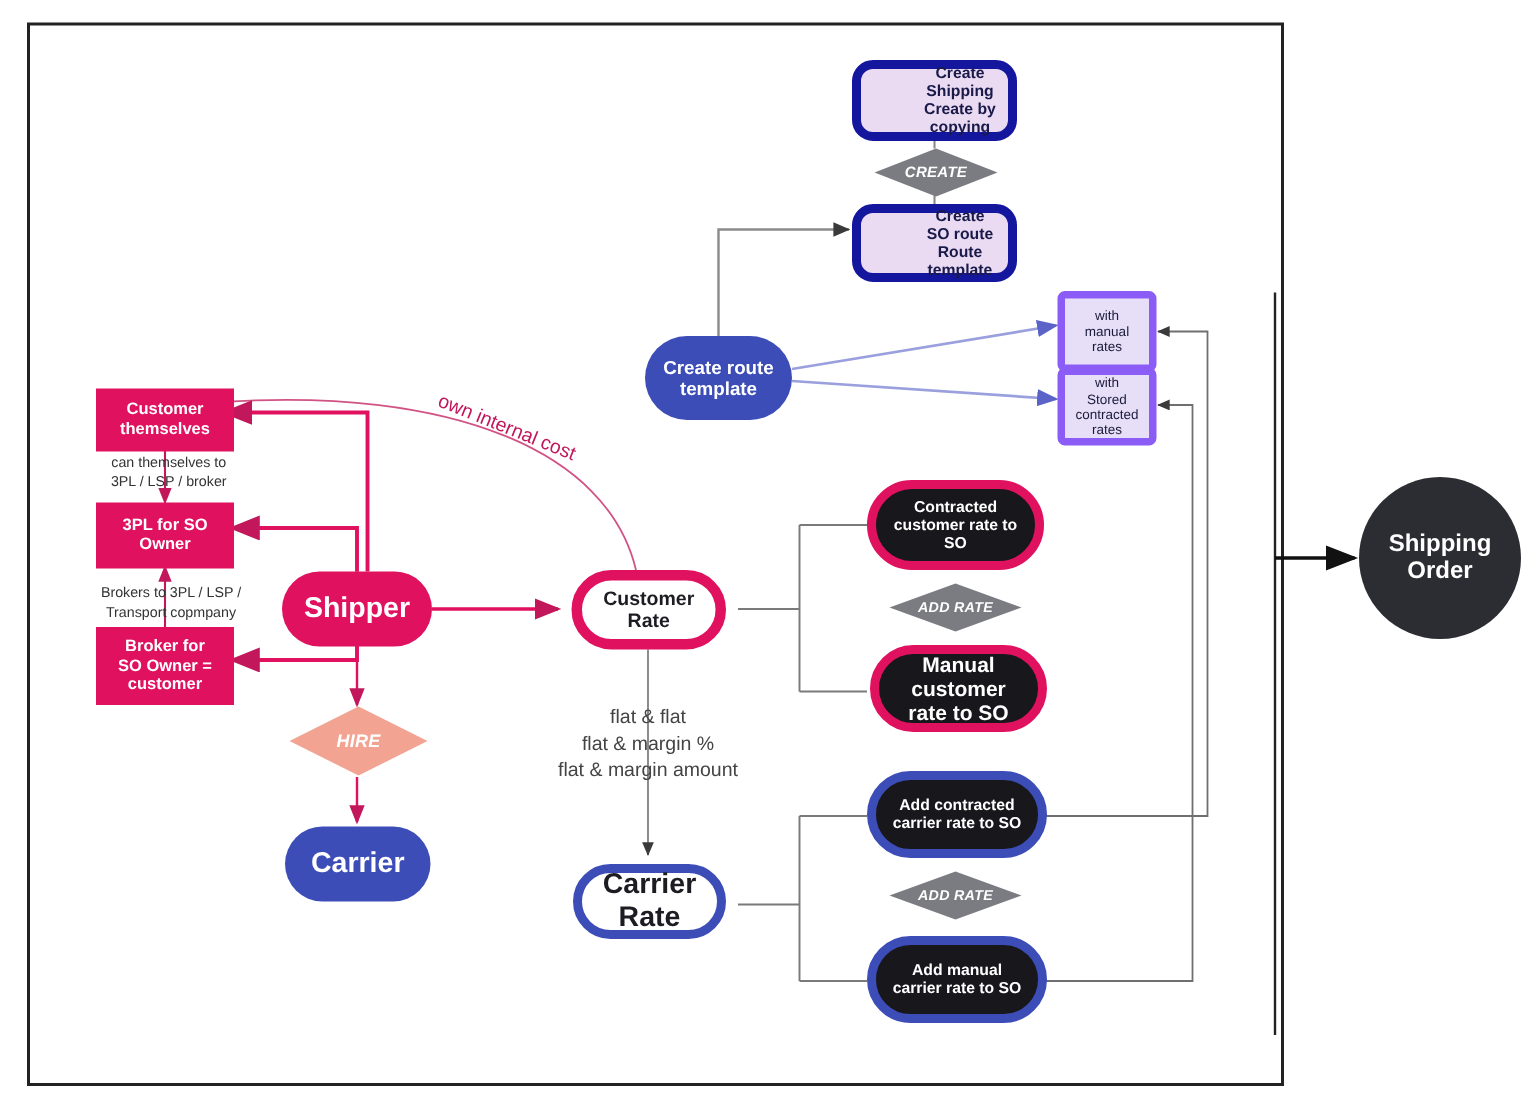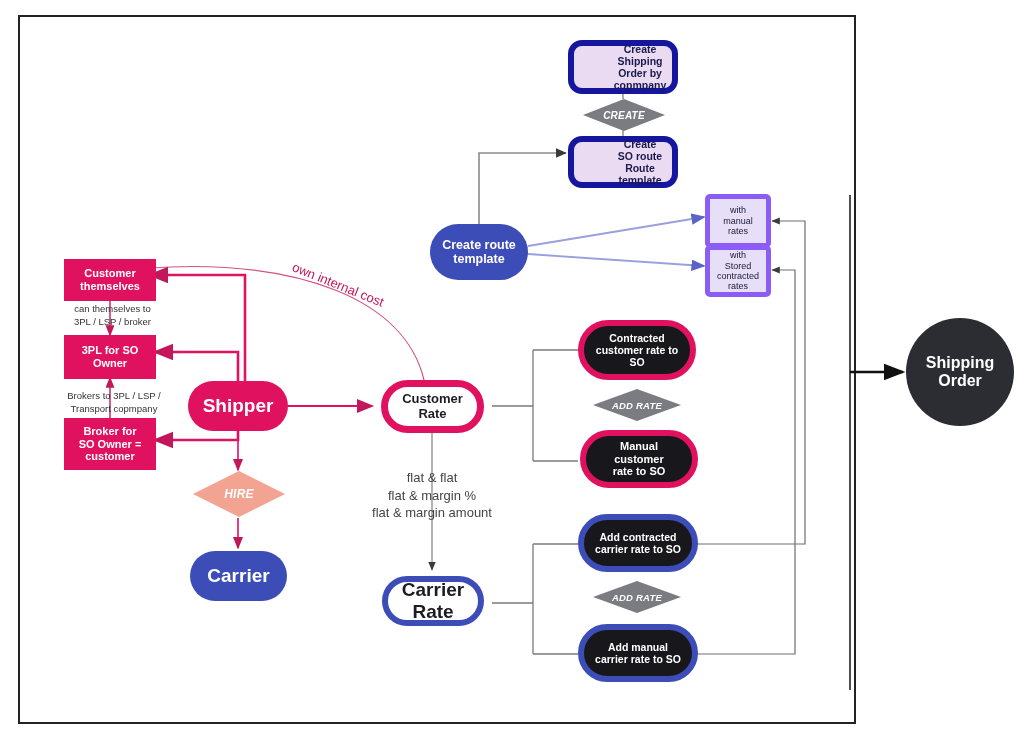--- a/index.html
+++ b/index.html
@@ -112,21 +112,21 @@
     <path d="M533,544 L578,544" stroke="#7a7a7a" stroke-width="1.3" fill="none"></path>
     <path d="M533,654 L578,654" stroke="#7a7a7a" stroke-width="1.3" fill="none"></path>
 
     <path d="M623,93 L623,99" stroke="#8a8a8a" stroke-width="1.4" fill="none"></path>
     <path d="M623,130 L623,138" stroke="#8a8a8a" stroke-width="1.4" fill="none"></path>
   </svg>
 
   <div class="node rrect sc-lav-navy" style="left:568px;top:40px;width:110px;height:54px;font-size:10.5px;">
     <span>
       <span>Create Shipping</span>
-      <span>Order by copmpany</span>
+      <span>Create by copying</span>
     </span>
   </div>
 
   <div class="diamond" style="left:582px;top:98px;width:84px;height:34px;">
     <svg class="shp" viewBox="0 0 84 34">
       <polygon points="42,1 83,17 42,33 1,17" fill="#7B7B82"></polygon>
     </svg>
     <span class="lbl" style="font-size:10px;">CREATE</span>
   </div>
 
@@ -236,21 +236,21 @@
     </span>
   </div>
 
   <div class="diamond" style="left:592px;top:388px;width:90px;height:34px;">
     <svg class="shp" viewBox="0 0 90 34">
       <polygon points="45,1 89,17 45,33 1,17" fill="#7B7B82"></polygon>
     </svg>
     <span class="lbl" style="font-size:9.5px;">ADD RATE</span>
   </div>
 
-  <div class="node pill sc-dark-magenta" style="left:580px;top:430px;width:118px;height:58px;font-size:11px;">
+  <div class="node pill sc-dark-magenta" style="left:580px;top:430px;width:118px;height:58px;font-size:14px;">
     <span>
       <span>Manual customer</span>
       <span>rate to SO</span>
     </span>
   </div>
 
   <div class="node pill sc-dark-blue" style="left:578px;top:514px;width:120px;height:58px;font-size:10.5px;">
     <span>
       <span>Add contracted</span>
       <span>carrier rate to SO</span>

